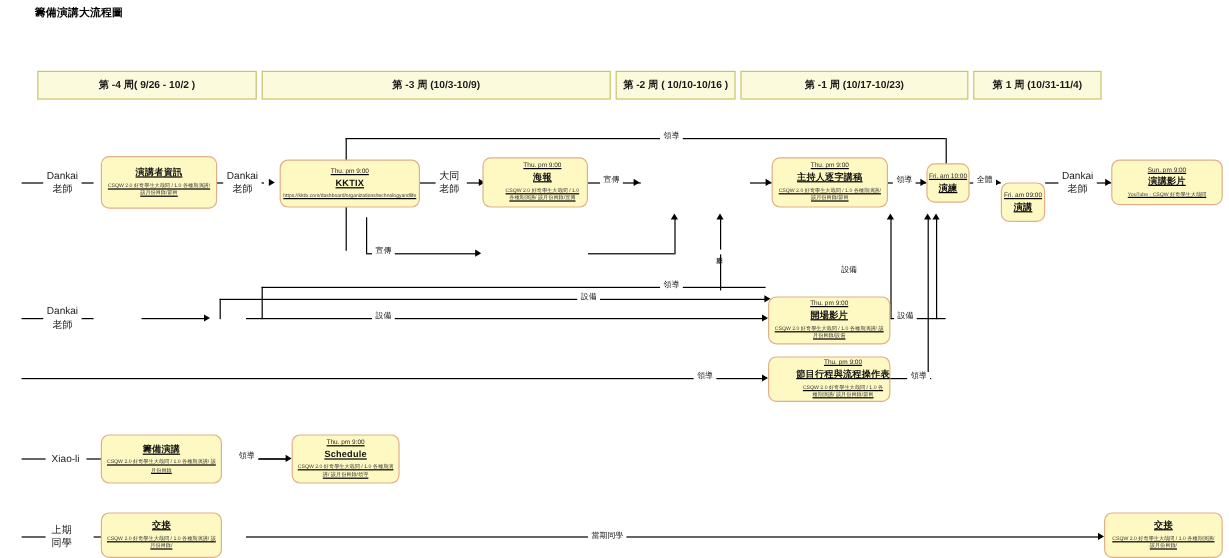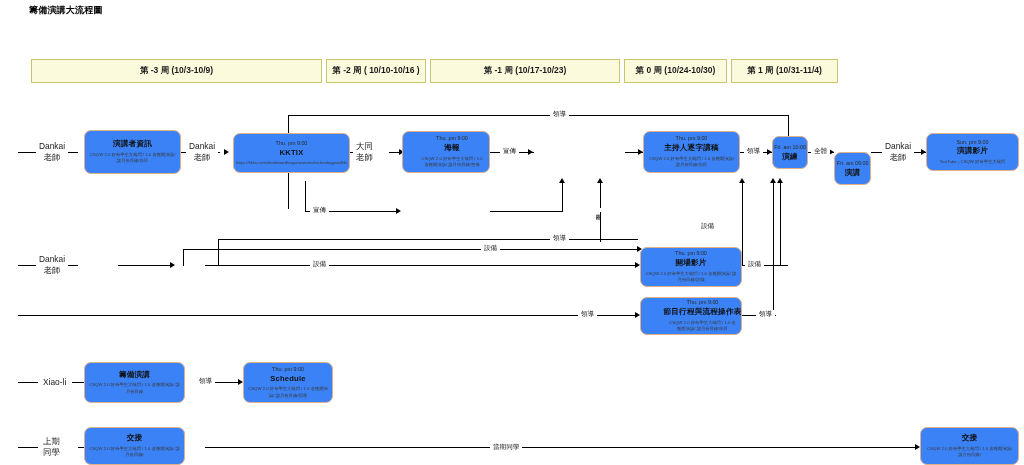--- a/index.html
+++ b/index.html
@@ -44,30 +44,31 @@
     font-size: 8.5px;
     font-weight: bold;
     color: #1a1a1a;
     white-space: nowrap;
     padding: 0 4px;
   }
 
   
   .node {
     position: absolute;
-    background: #3b82f6;
+    background: #fef9c3;
     border: 1px solid #e0b089;
     border-radius: 7px;
     display: flex;
     flex-direction: column;
     align-items: center;
     justify-content: center;
     text-align: center;
     padding: 3px 4px;
     line-height: 1.25;
+    text-decoration: underline;
   }
   .node .n-time {
     font-size: 5.4px;
     color: #2a2a2a;
     white-space: nowrap;
     margin-bottom: 1px;
   }
   .node .n-title {
     font-size: 7.6px;
     font-weight: bold;
@@ -142,24 +143,24 @@
   }
 </style>
 </head>
 <body>
 
 <div id="canvas">
 
   <div class="diagram-title">籌備演講大流程圖</div>
 
   <div class="week-bar">
+    <div class="week-cell" style="width:183px">第 -4 周( 9/26 - 10/2 )</div>
     <div class="week-cell" style="width:291px">第 -3 周 (10/3-10/9)</div>
     <div class="week-cell" style="width:100px">第 -2 周 ( 10/10-10/16 )</div>
     <div class="week-cell" style="width:190px">第 -1 周 (10/17-10/23)</div>
-    <div class="week-cell" style="width:103px">第 0 周 (10/24-10/30)</div>
     <div class="week-cell" style="width:107px">第 1 周 (10/31-11/4)</div>
   </div>
 
   <div class="ln hline" style="left:18px; top:152px; width:60px;"></div>
   <div class="ln hline" style="left:118px; top:152px; width:52px;"></div>
   <div class="arrow-r" style="left:170px; top:149px;"></div>
 
   <div class="ln hline" style="left:180px; top:152px; width:40px;"></div>
   <div class="ln hline" style="left:258px; top:152px; width:-0px;"></div>
   <div class="arrow-r" style="left:224px; top:149px;"></div>
@@ -322,21 +323,21 @@
   <div class="edge-label actor" style="left:36px; top:141px;">
     <div>Dankai</div>
     <div>老師</div>
   </div>
 
   <div class="edge-label actor" style="left:186px; top:141px;">
     <div>Dankai</div>
     <div>老師</div>
   </div>
 
-  <div class="edge-label actor" style="left:353px; top:141px;">
+  <div class="edge-label actor" style="left:363px; top:141px;">
     <div>大同</div>
     <div>老師</div>
   </div>
 
   <div class="edge-label actor" style="left:882px; top:141px;">
     <div>Dankai</div>
     <div>老師</div>
   </div>
 
   <div class="edge-label actor" style="left:36px; top:254px;">

